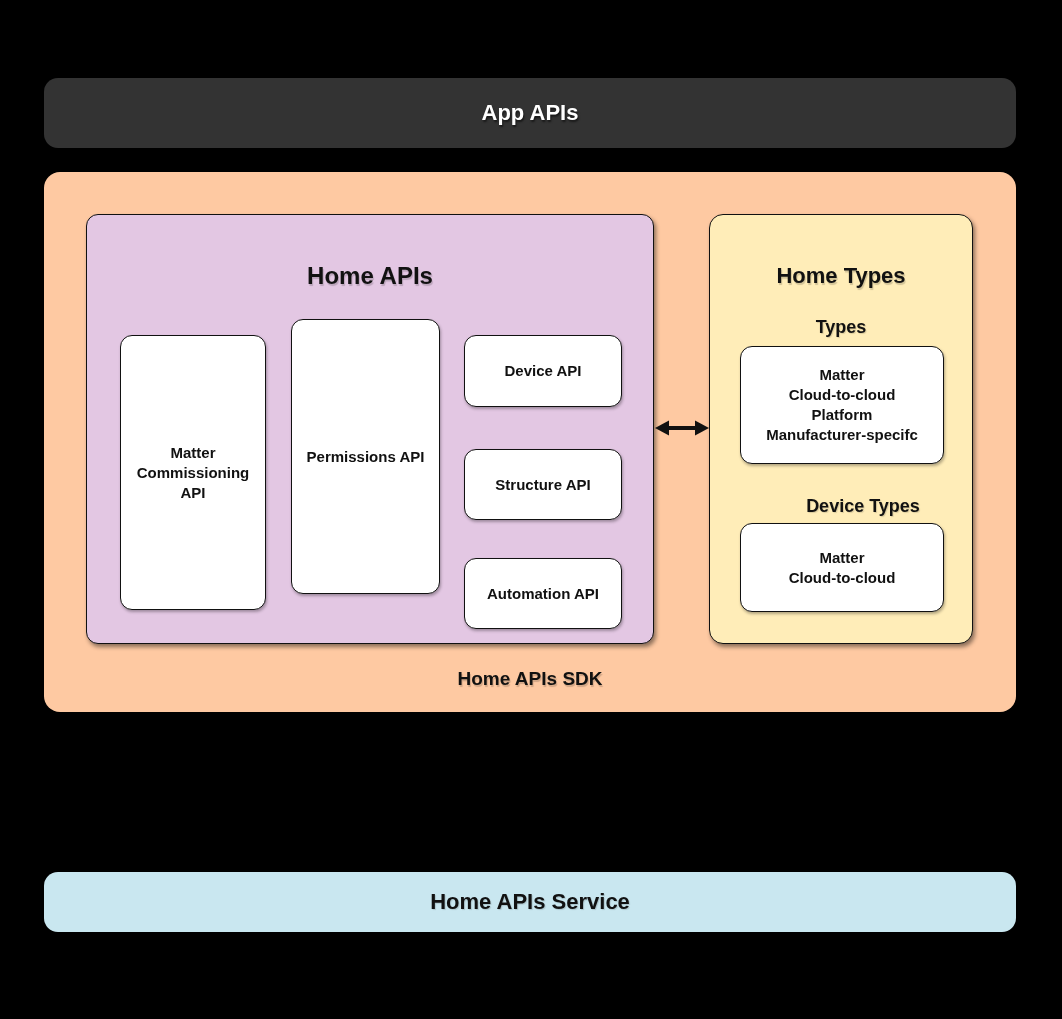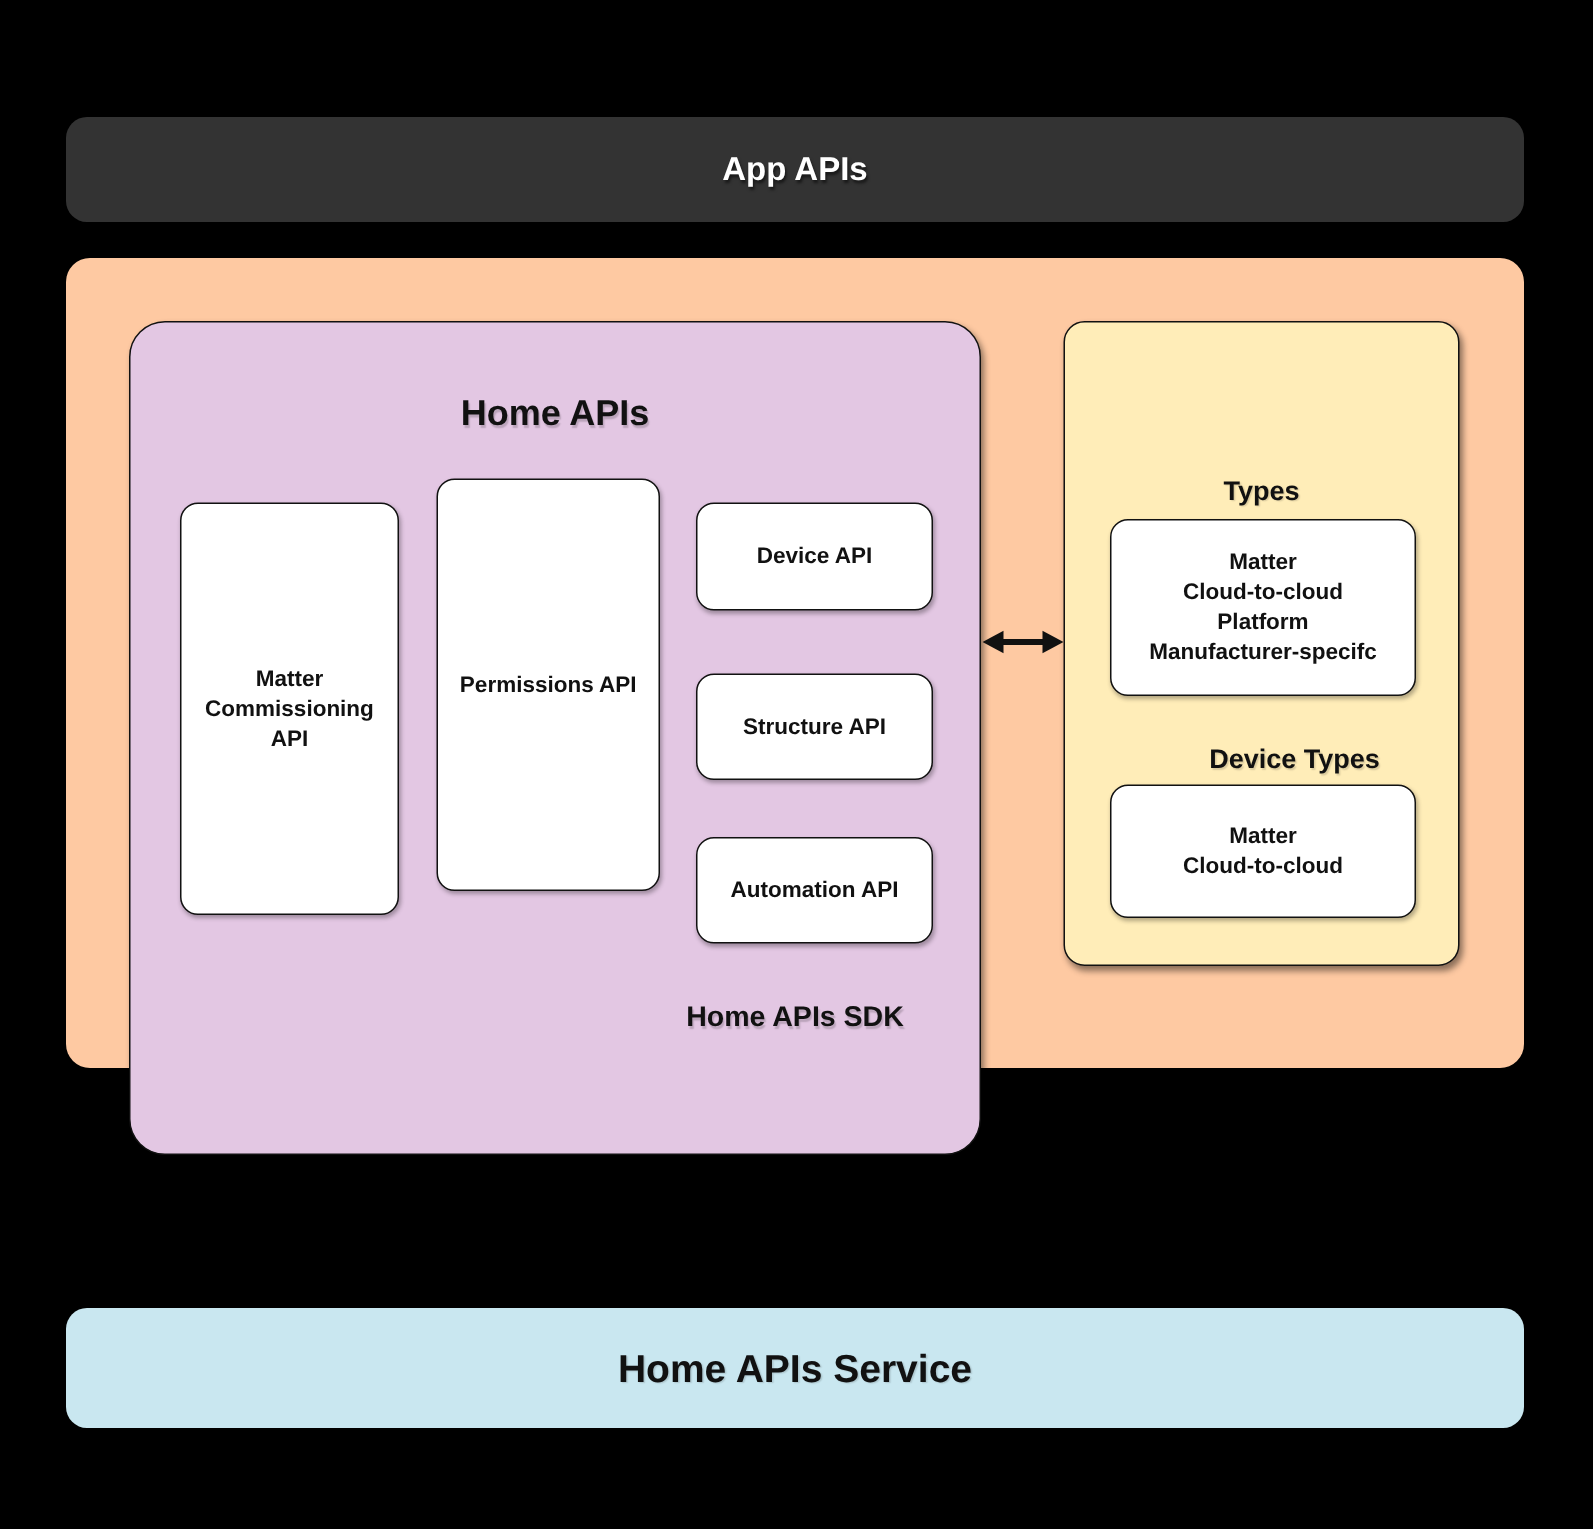--- a/index.html
+++ b/index.html
@@ -53,24 +53,24 @@
     left:0; top:496px;
     width:100%;
     text-align:center;
     font-size:19px;
     text-shadow:1px 2px 1px rgba(0,0,0,0.18);
   }
   
   .home-apis{
     position:absolute;
     left:42px; top:42px;
-    width:568px; height:556px;
+    width:568px; height:430px;
     background:var(--home-apis-bg);
     border:1.5px solid var(--border);
-    border-radius:24px;
+    border-radius:12px;
     box-shadow:2px 3px 4px rgba(0,0,0,0.45);
   }
   .home-apis-title{
     position:absolute;
     left:0; top:47px;
     width:100%;
     text-align:center;
     font-size:24px;
     text-shadow:1px 2px 1px rgba(0,0,0,0.18);
   }
@@ -123,25 +123,25 @@
     text-shadow:1px 1px 1px rgba(0,0,0,0.15);
   }
   .traits-heading{ top:102px; }
   .device-types-heading{ top:281px;padding-left:44px; }
   .traits-card{ left:30px; top:131px; width:204px; height:118px; }
   .device-types-card{ left:30px; top:308px; width:204px; height:89px; }
   
   .service{
     position:absolute;
     left:44px; top:872px;
-    width:972px; height:80px;
+    width:972px; height:60px;
     background:var(--service-bg);
     border-radius:14px;
     display:flex; align-items:center; justify-content:center;
-    font-size:26px;
+    font-size:22px;
     text-shadow:1px 1px 1px rgba(0,0,0,0.15);
   }
 </style>
 </head>
 <body>
 
 <div class="canvas">
 
   <div class="app-code">
     <span>App APIs</span>
@@ -163,20 +163,21 @@
       <div class="card card-automation">Automation API</div>
     </div>
 
     <svg class="arrow" width="54" height="28" viewBox="0 0 54 28">
       <line x1="11" y1="14" x2="43" y2="14" stroke="#111111" stroke-width="4"></line>
       <polygon points="0,14 14,6.5 14,21.5" fill="#111111"></polygon>
       <polygon points="54,14 40,6.5 40,21.5" fill="#111111"></polygon>
     </svg>
 
     <div class="home-types">
+      <div class="home-types-title">Home Types</div>
 
       <div class="group-heading traits-heading">Types</div>
 
       <div class="card traits-card">Matter
 Cloud-to-cloud
 Platform
 Manufacturer-specifc</div>
 
       <div class="group-heading device-types-heading">Device Types</div>
 

